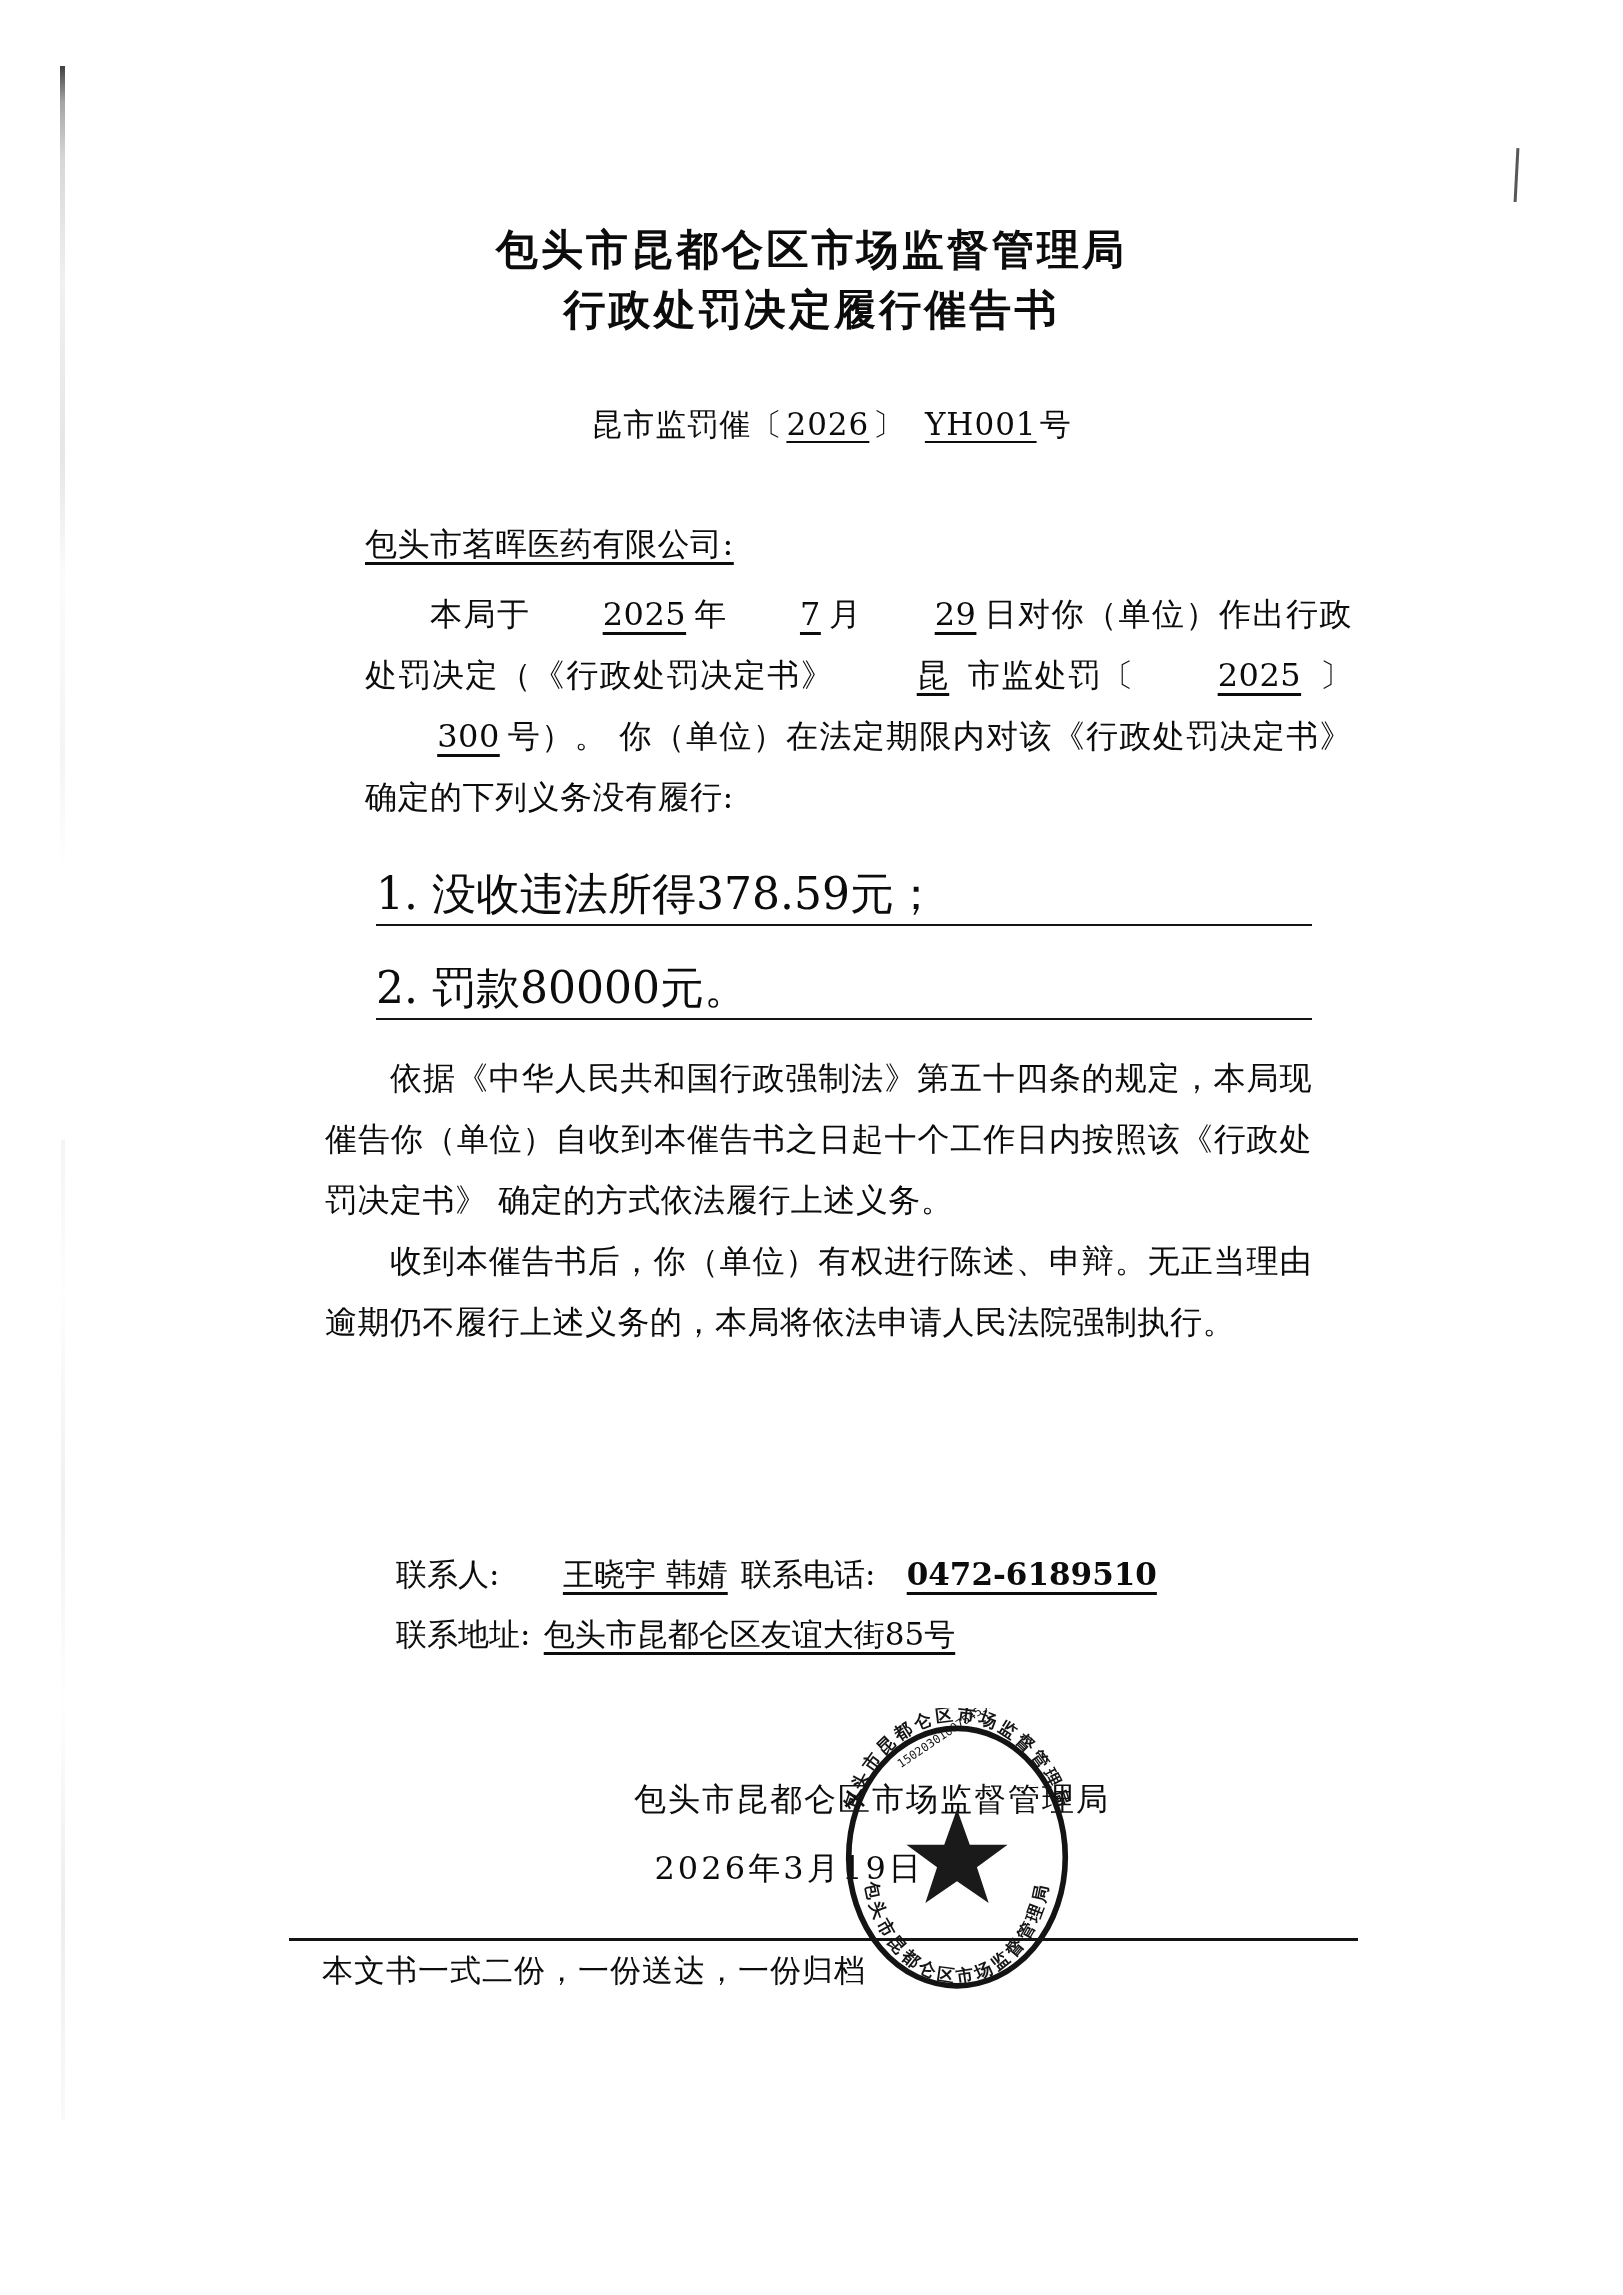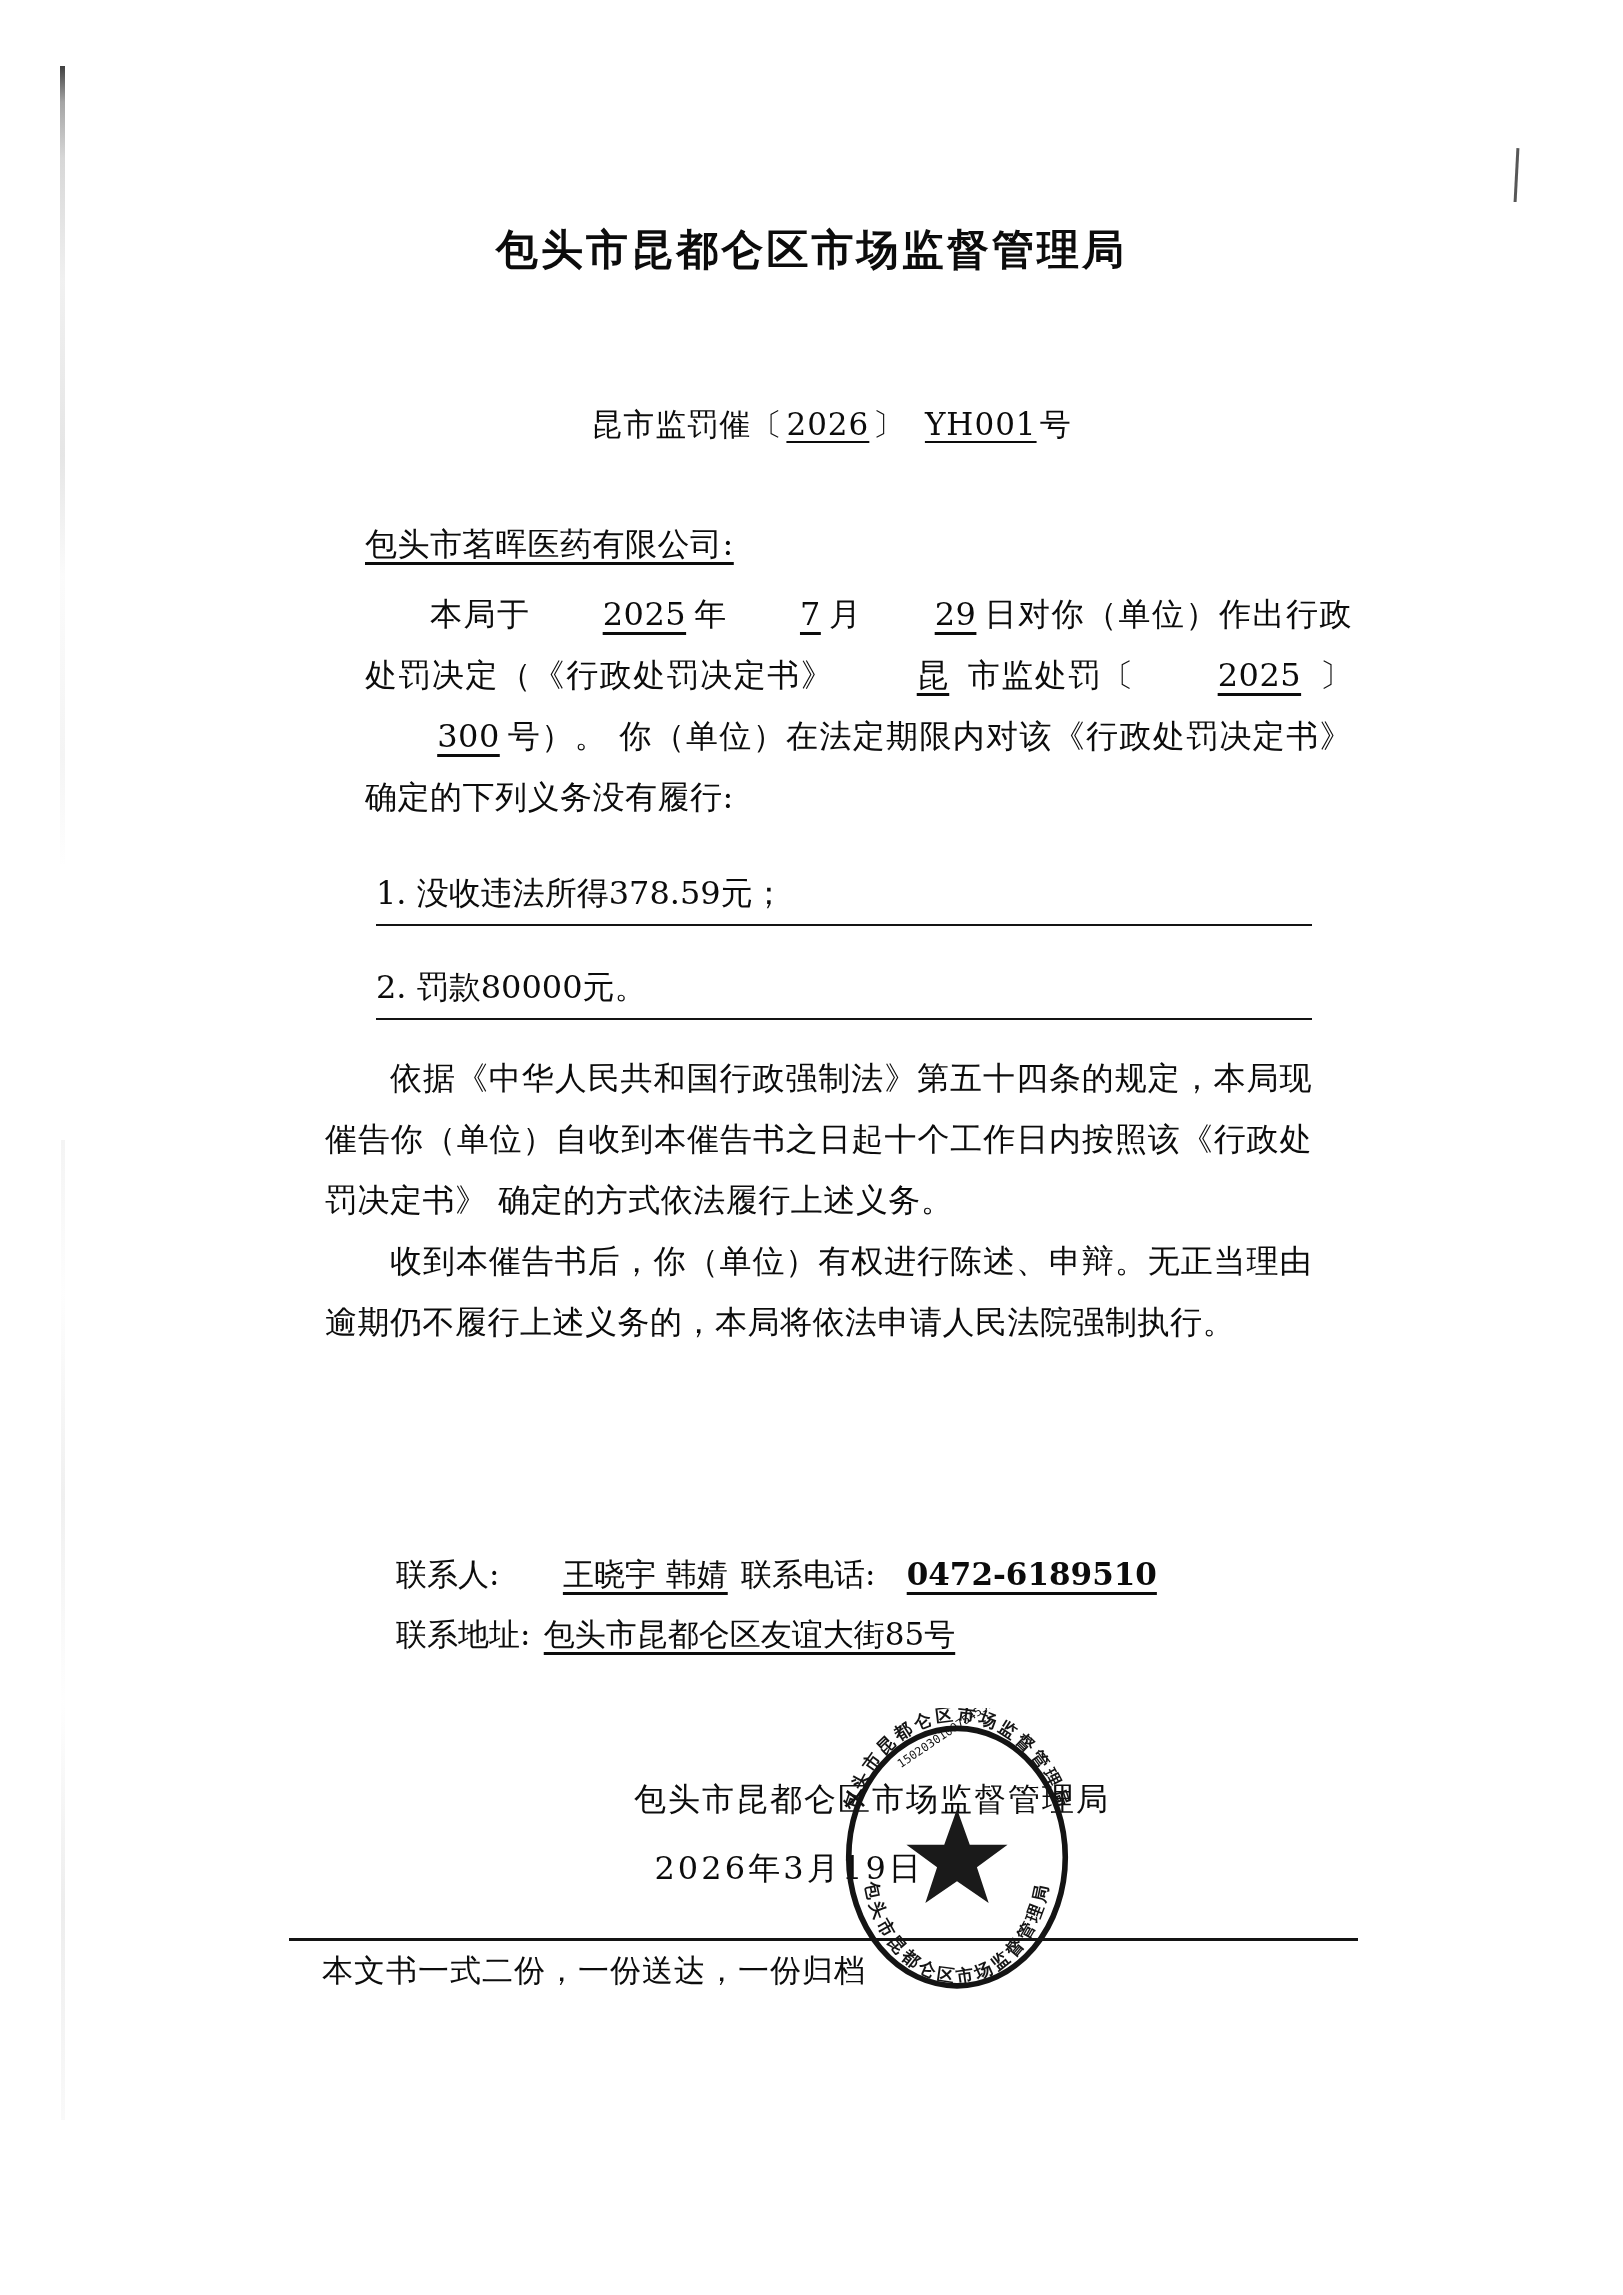--- a/index.html
+++ b/index.html
@@ -143,21 +143,21 @@
     padding: 0 7.2px;
   }
   .blank.wide { padding: 0 17.4px; }
 
   
   .obligations {
     position: absolute;
     left: 376px;
     top: 869px;
     width: 936px;
-    font-size: 32px;
+    font-size: 44px;
     color: #0c0c0c;
   }
   .ob-item {
     margin-bottom: 37px;
     border-bottom: 2.6px solid #141414;
     padding-bottom: 6.1px;
     line-height: 49px;
     white-space: nowrap;
   }
 
@@ -252,20 +252,21 @@
 <div class="page">
 
   <div class="scan-edge"></div>
   <div class="scan-edge-2"></div>
   <div class="corner-tick"></div>
 
   <div class="content">
 
     <div class="title-block">
       <div class="title-line">包头市昆都仑区市场监督管理局</div>
+      <div class="title-line">行政处罚决定履行催告书</div>
     </div>
 
     <div class="docnum">
       <span>昆市监罚催〔</span><span class="u">2026</span><span>〕</span><span class="gap"></span><span class="u">YH001</span><span>号</span>
     </div>
 
     <div class="body-area">
       <div class="recipient">包头市茗晖医药有限公司:</div>
 
       <p class="para"><span>本局于</span><span class="blank">2025</span><span>年</span><span class="blank">7</span><span>月</span><span class="blank">29</span><span>日对你（单位）作出行政处罚决定（《行政处罚决定书》</span><span class="blank wide">昆</span><span>市监处罚〔</span><span class="blank wide">2025</span><span>〕</span><span class="blank">300</span><span>号）。 你（单位）在法定期限内对该《行政处罚决定书》 确定的下列义务没有履行:</span></p>

